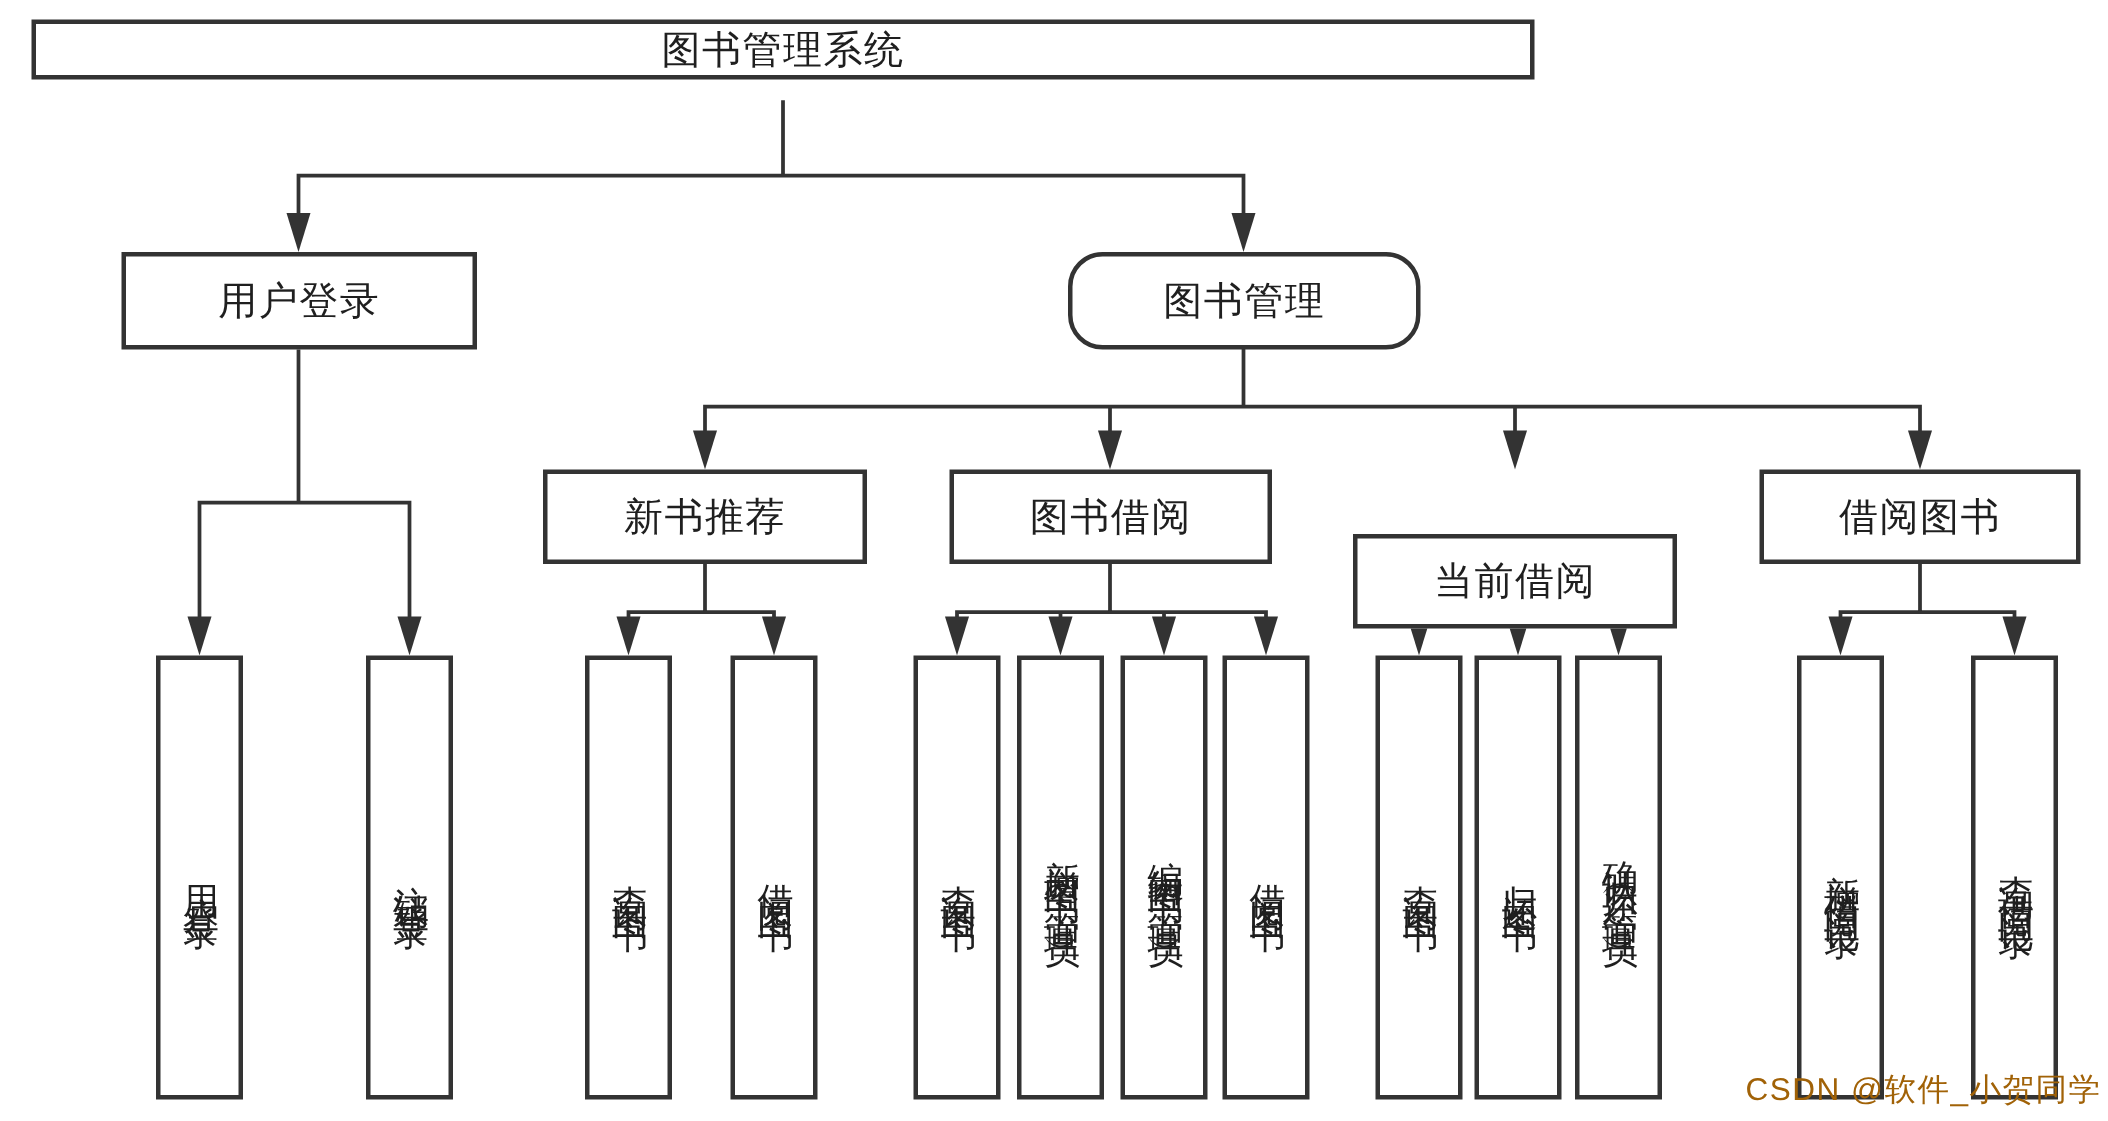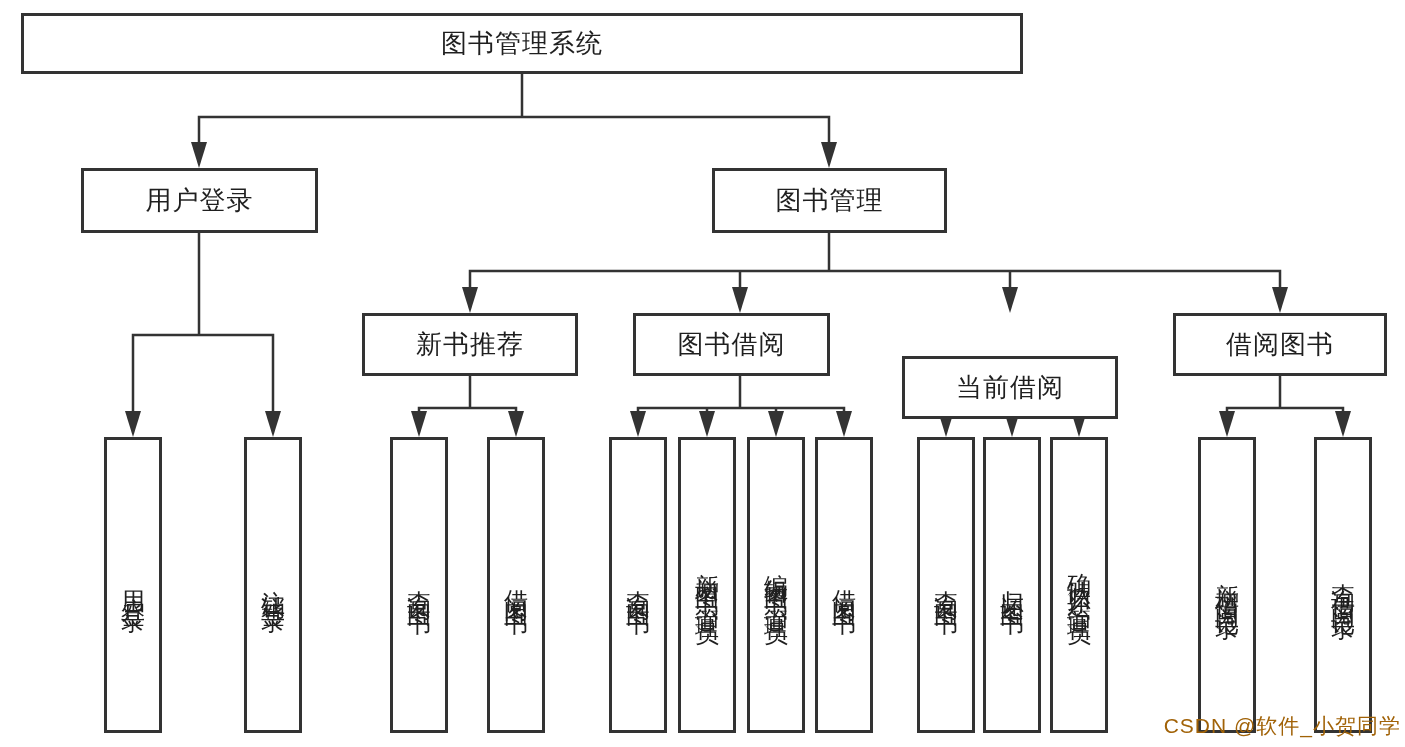--- a/index.html
+++ b/index.html
@@ -21,21 +21,21 @@
     box-sizing: border-box;
     border: 3px solid #333333;
     background: #ffffff;
     display: flex;
     align-items: center;
     justify-content: center;
     color: #1f1f1f;
     z-index: 2;
   }
   .node-h { font-size: 26px; letter-spacing: 1px; white-space: nowrap; }
-  .root   { left: 21px;  top: 13px;  width: 1002px; height: 61px; }
+  .root   { left: 21px;  top: 13px;  width: 1002px; height: 40px; }
   .lvl2   { top: 168px; height: 65px; }
   .lvl3   { top: 313px; height: 63px; }
   .leaf {
     top: 437px;
     width: 58px;
     height: 296px;
     font-size: 24px;
     writing-mode: vertical-lr;
     text-orientation: mixed;
     letter-spacing: 7px;
@@ -90,28 +90,28 @@
     </g>
   </svg>
 
   <div class="box root node-h">
     <span>图书管理系统</span>
   </div>
 
   <div class="box lvl2 node-h" style="left:81px; width:237px;">
     <span>用户登录</span>
   </div>
-  <div class="box lvl2 node-h" style="left:712px; width:235px;">
+  <div class="box lvl2 node-h" style="left:712px; width:235px;border-radius:23px;">
     <span>图书管理</span>
   </div>
 
   <div class="box lvl3 node-h" style="left:362px; width:216px;">
     <span>新书推荐</span>
   </div>
-  <div class="box lvl3 node-h" style="left:633px; width:197px;font-family:Liberation Serif, serif;">
+  <div class="box lvl3 node-h" style="left:633px; width:215px;font-family:Liberation Serif, serif;">
     <span>图书借阅</span>
   </div>
   <div class="box lvl3 node-h" style="left:902px; width:216px;margin-top:43px;">
     <span>当前借阅</span>
   </div>
   <div class="box lvl3 node-h" style="left:1173px; width:214px;">
     <span>借阅图书</span>
   </div>
 
   <div class="box leaf" style="left:104px;">

